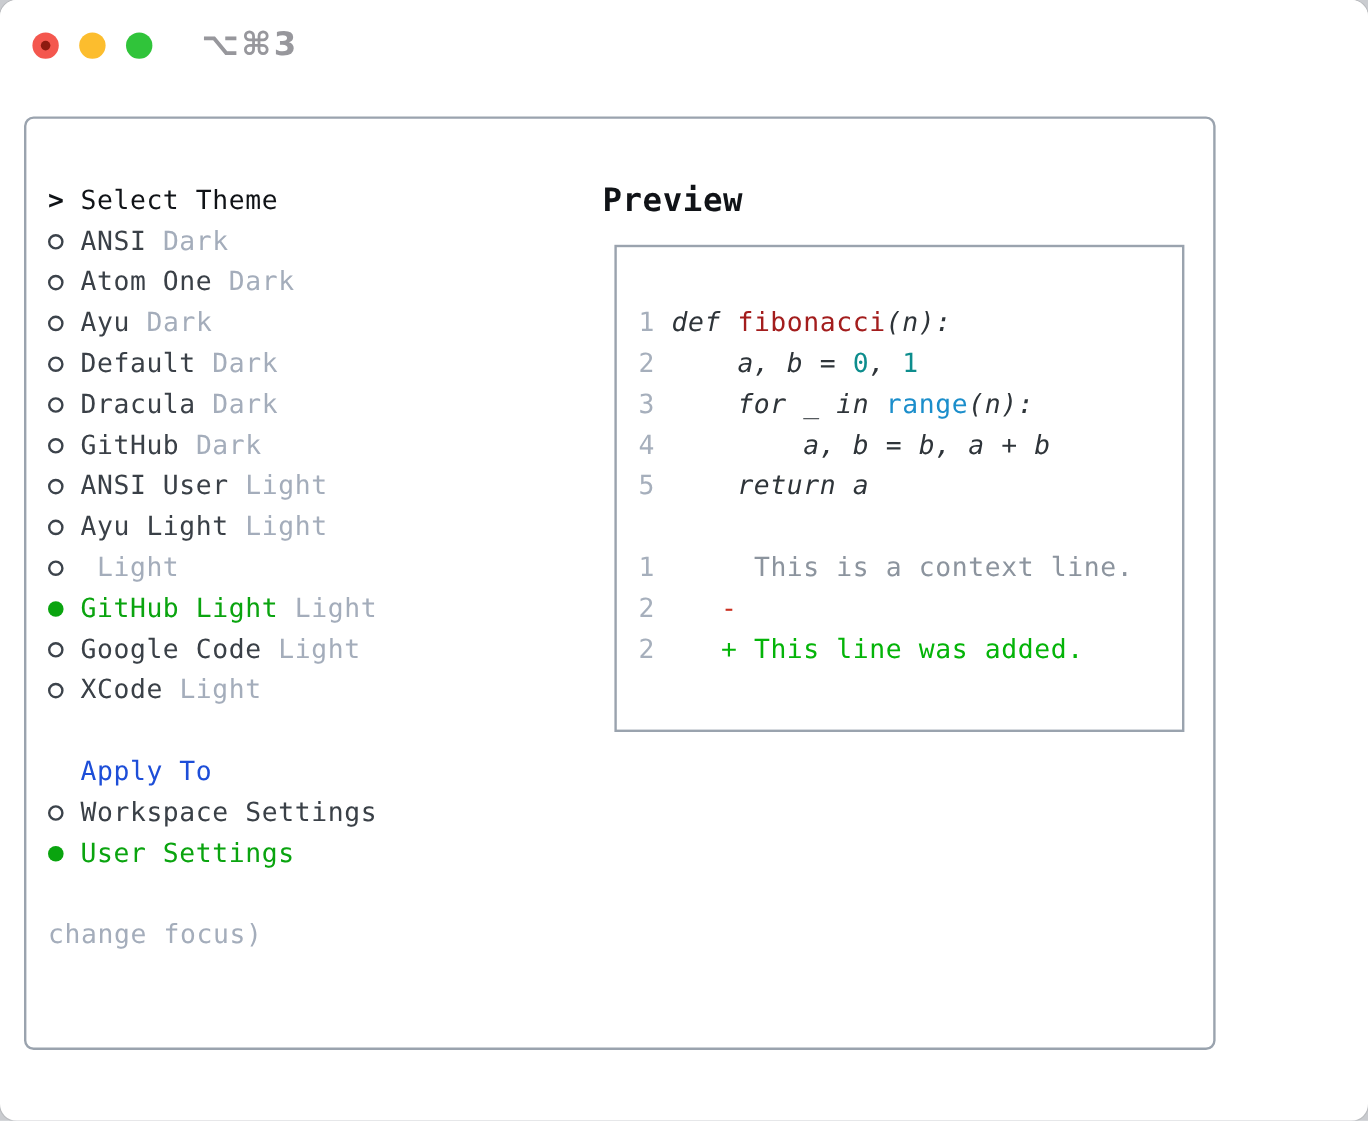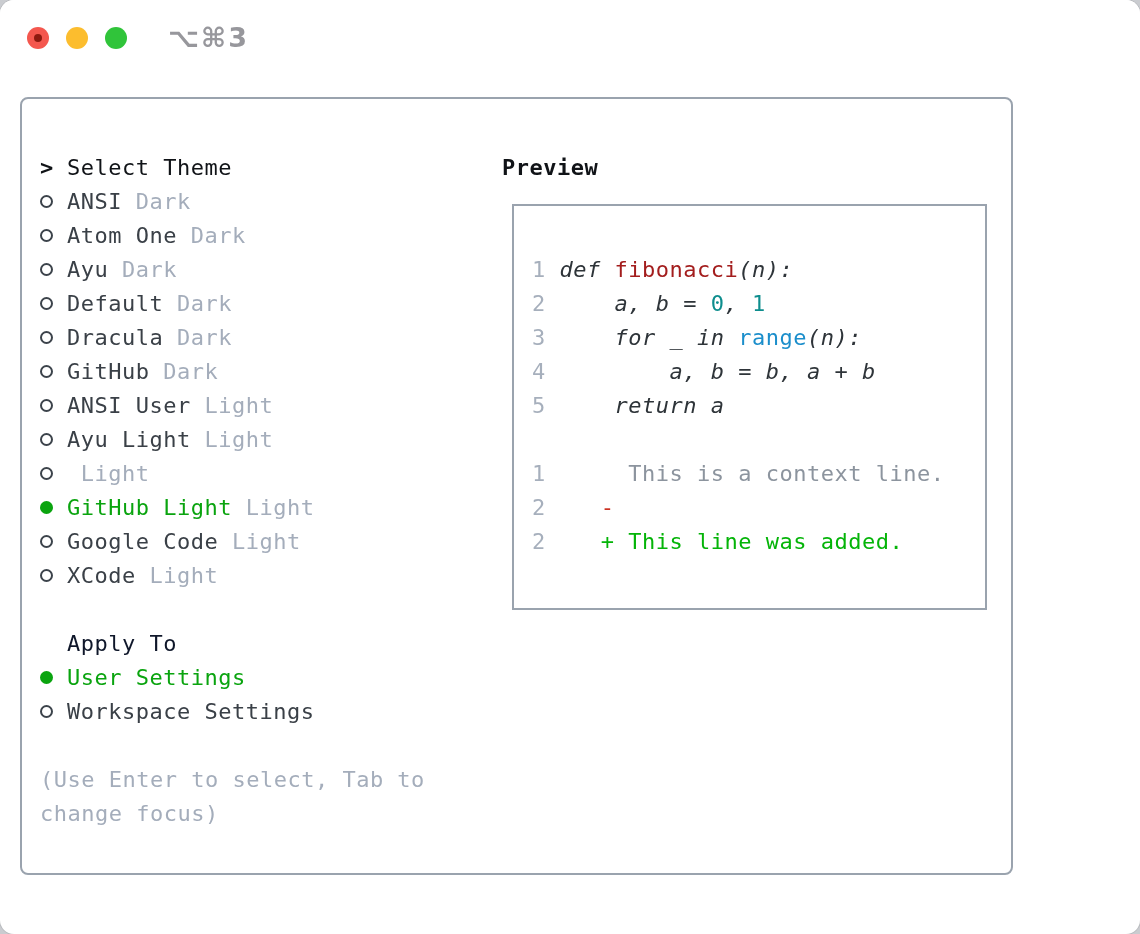--- a/index.html
+++ b/index.html
@@ -36,26 +36,26 @@
   .row{height:34px;display:flex;align-items:center;white-space:pre;font-size:22px;letter-spacing:.5px;color:#3a4047;}
   .row.blank{height:34px;}
   .cell{width:27px;flex:none;display:flex;align-items:center;}
   .prompt{color:#101317;font-weight:700;}
   .heading{color:#101317;font-weight:400;}
   .bullet{width:13px;height:13px;border-radius:50%;border:2px solid #3c434b;box-sizing:border-box;}
   .bullet.filled{border:none;background:#0aa40f;}
   .item .iname{color:#3a4047;}
   .item.selected .iname{color:#0aa40f;}
   .suffix{color:#a4adbb;}
-  .apply-heading{color:#0f172a;}
+  .apply-heading{color:#1d4ed8;}
   .help{color:#a4adbb;font-size:22px;letter-spacing:.5px;height:34px;display:flex;align-items:center;white-space:pre;}
   
   .preview-heading{
     position:absolute;left:480px;top:51px;height:34px;display:flex;align-items:center;
-    font-size:22px;font-weight:700;color:#101317;letter-spacing:.5px;
+    font-size:27px;font-weight:700;color:#101317;letter-spacing:.5px;
   }
   .preview-box{
     position:absolute;left:490px;top:105px;width:475px;height:406px;
     box-sizing:border-box;border:2px solid #9aa3ae;background:#fff;
     padding:46px 18px;overflow:hidden;
   }
   .cl{height:34px;font-size:22px;letter-spacing:.5px;white-space:pre;display:flex;align-items:center;}
   .ln{color:#a6afbc;}
   .plain{color:#2e3439;font-style:italic;}
   .func{color:#a31d1d;}
@@ -101,27 +101,26 @@
           <div class="row item"><span class="cell"><span class="bullet"></span></span><span class="iname">XCode</span><span class="suffix"> Light</span></div>
         </div>
 
       <div class="row blank"></div>
 
       <div class="row">
         <span class="cell"></span><span class="apply-heading">Apply To</span>
       </div>
 
       <div>
+          <div class="row item"><span class="cell"><span class="bullet"></span></span><span class="iname">Workspace Settings</span></div>
           <div class="row item selected"><span class="cell"><span class="bullet filled"></span></span><span class="iname">User Settings</span></div>
-          <div class="row item"><span class="cell"><span class="bullet"></span></span><span class="iname">Workspace Settings</span></div>
         </div>
 
       <div class="row blank"></div>
 
-      <div class="help">(Use Enter to select, Tab to</div>
       <div class="help">change focus)</div>
     </div>
 
     <div class="preview-heading">Preview</div>
 
     <div class="preview-box">
       <div>
           <div class="cl"><span class="ln">1</span><span class="plain"> </span><span class="plain">def </span><span class="func">fibonacci</span><span class="plain">(n):</span></div>
           <div class="cl"><span class="ln">2</span><span class="plain"> </span><span class="plain">    a, b = </span><span class="numlit">0</span><span class="plain">, </span><span class="numlit">1</span></div>
           <div class="cl"><span class="ln">3</span><span class="plain"> </span><span class="plain">    for _ in </span><span class="builtin">range</span><span class="plain">(n):</span></div>

